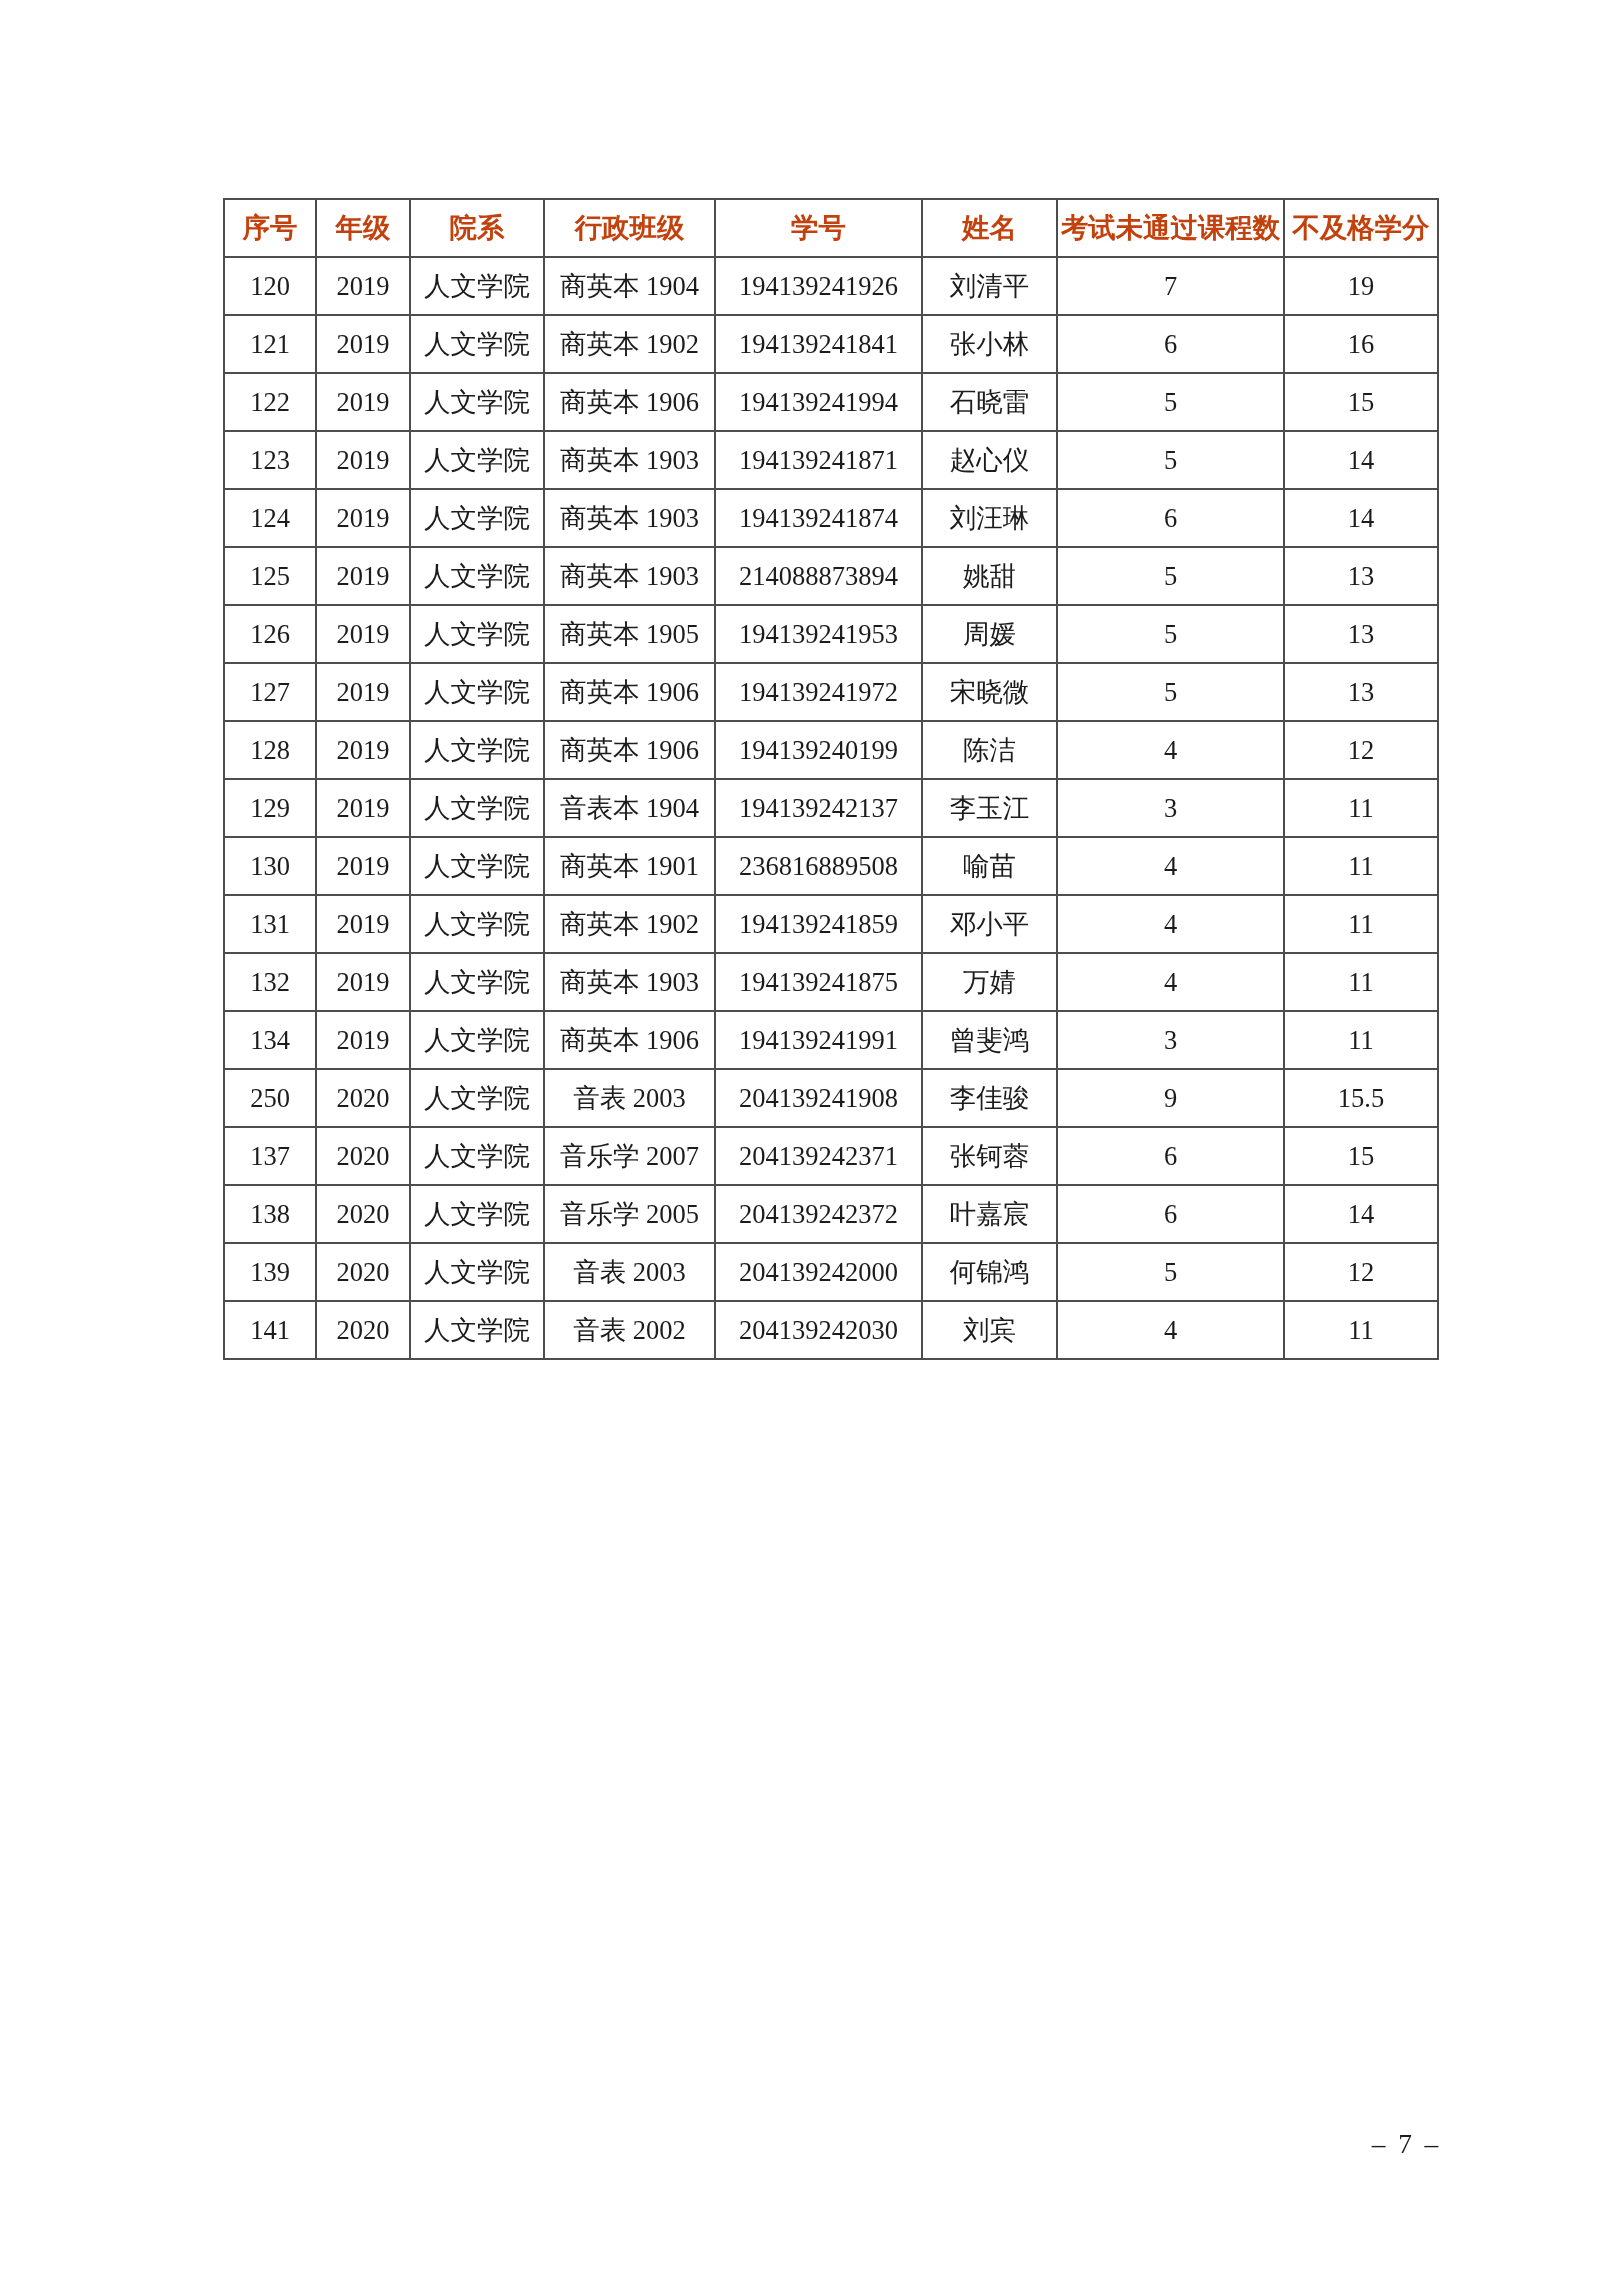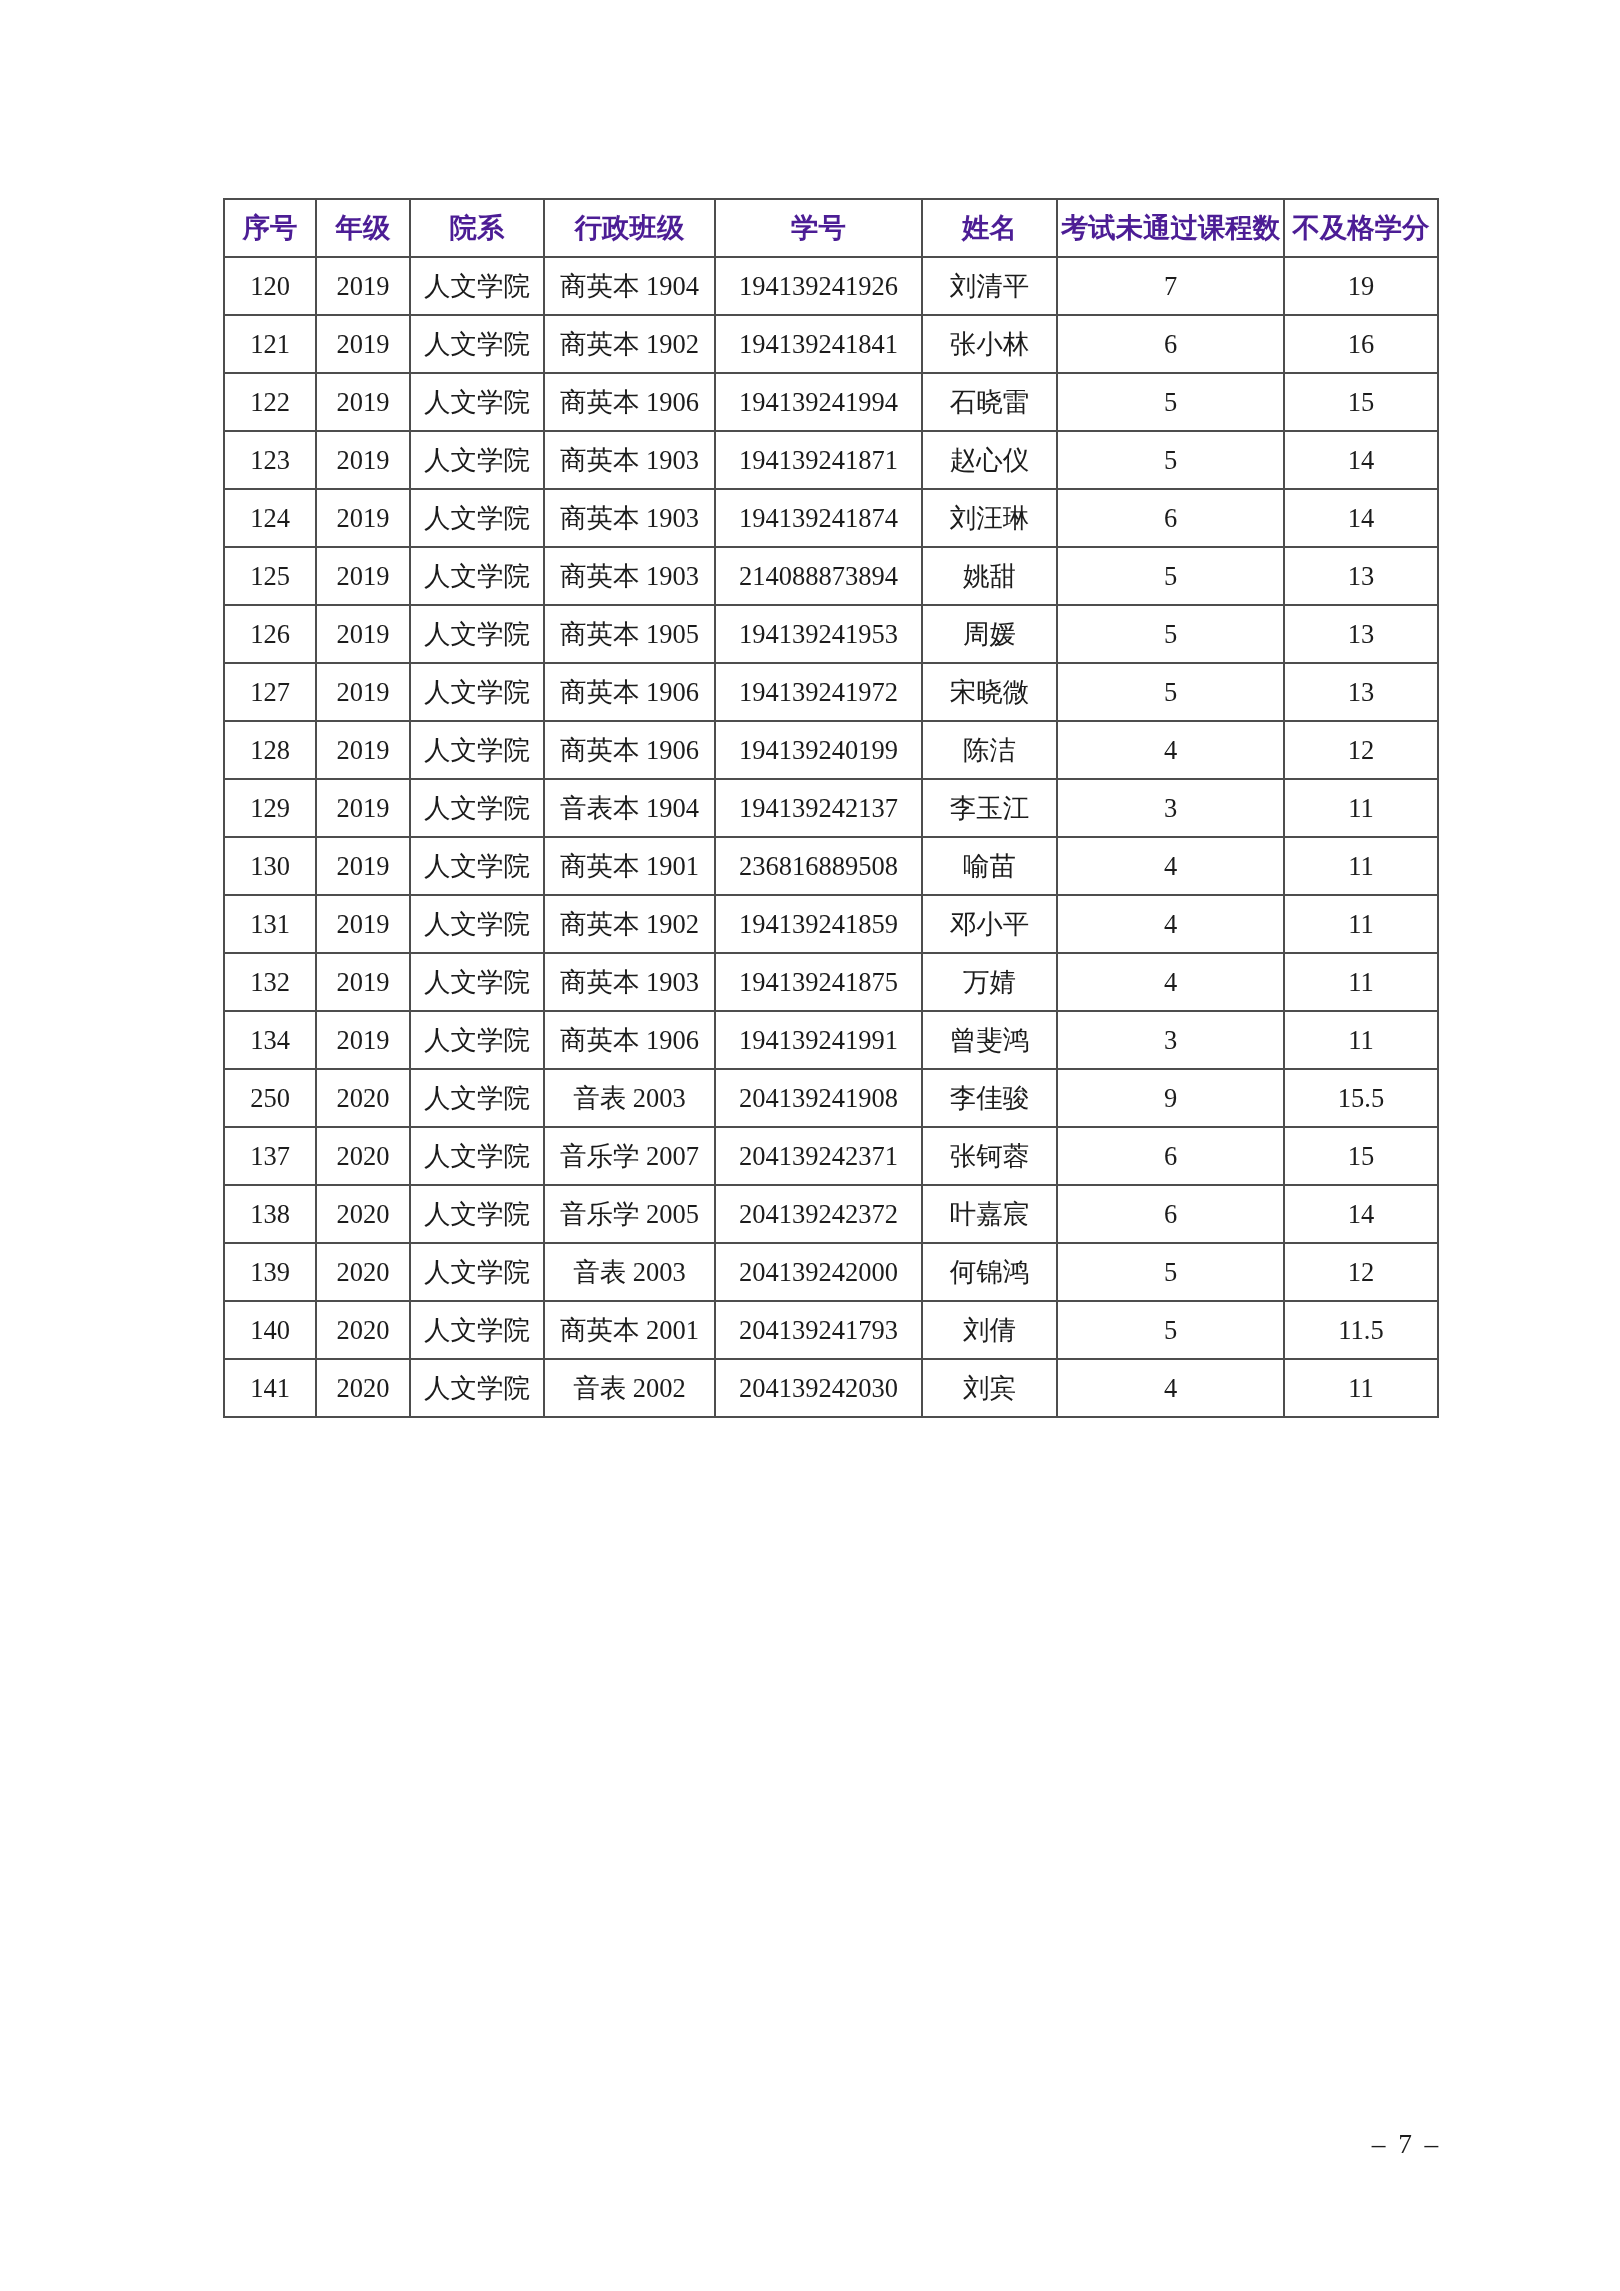--- a/index.html
+++ b/index.html
@@ -41,21 +41,21 @@
     padding: 0;
     overflow: hidden;
     white-space: nowrap;
   }
   table.student-table thead th {
     height: 56px;
     font-family: "Liberation Sans", "DejaVu Sans", sans-serif;
     font-weight: 700;
     font-size: 27.4px;
     letter-spacing: 0px;
-    color: #4c1d95;
+    color: #c2410c;
   }
   table.student-table tbody td {
     height: 56px;
     font-size: 26.5px;
     font-family: "Liberation Serif", "DejaVu Serif", serif;
     color: #1c1c1c;
   }
   .page-number {
     position: absolute;
     left: 1343px;
@@ -271,30 +271,20 @@
           <td>139</td>
           <td>2020</td>
           <td>人文学院</td>
           <td>音表 2003</td>
           <td>204139242000</td>
           <td>何锦鸿</td>
           <td>5</td>
           <td>12</td>
         </tr>
         <tr>
-          <td>140</td>
-          <td>2020</td>
-          <td>人文学院</td>
-          <td>商英本 2001</td>
-          <td>204139241793</td>
-          <td>刘倩</td>
-          <td>5</td>
-          <td>11.5</td>
-        </tr>
-        <tr>
           <td>141</td>
           <td>2020</td>
           <td>人文学院</td>
           <td>音表 2002</td>
           <td>204139242030</td>
           <td>刘宾</td>
           <td>4</td>
           <td>11</td>
         </tr>
       </tbody>

